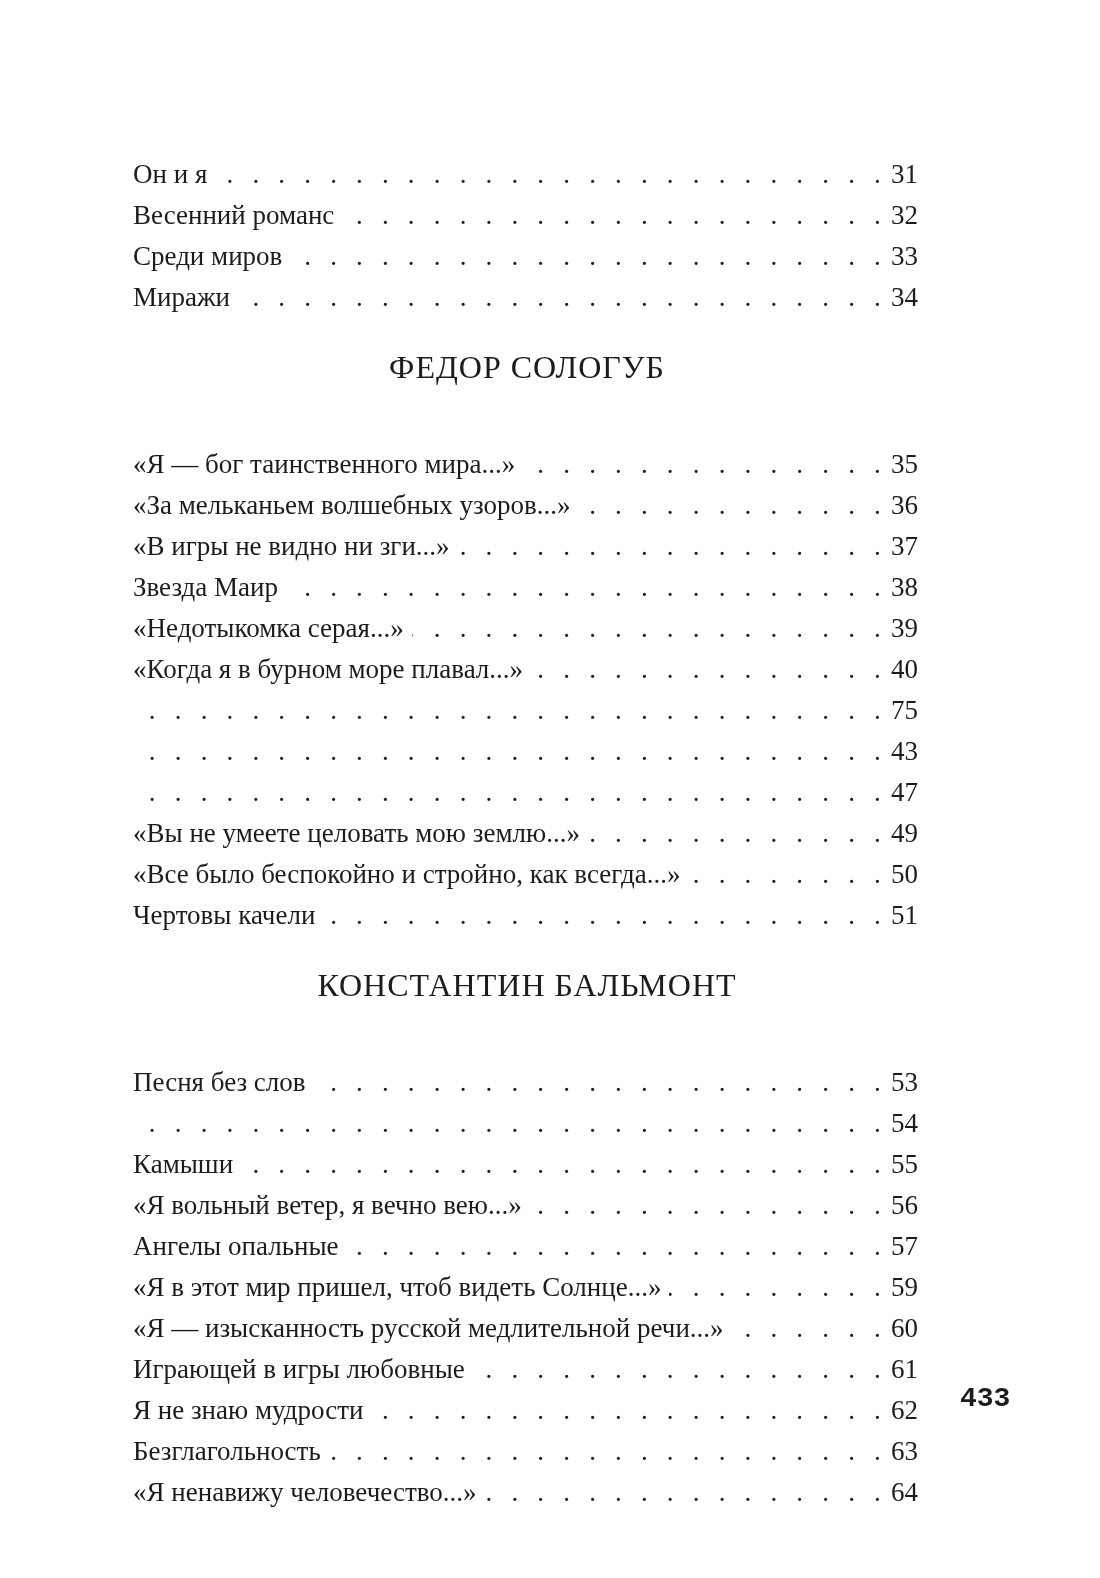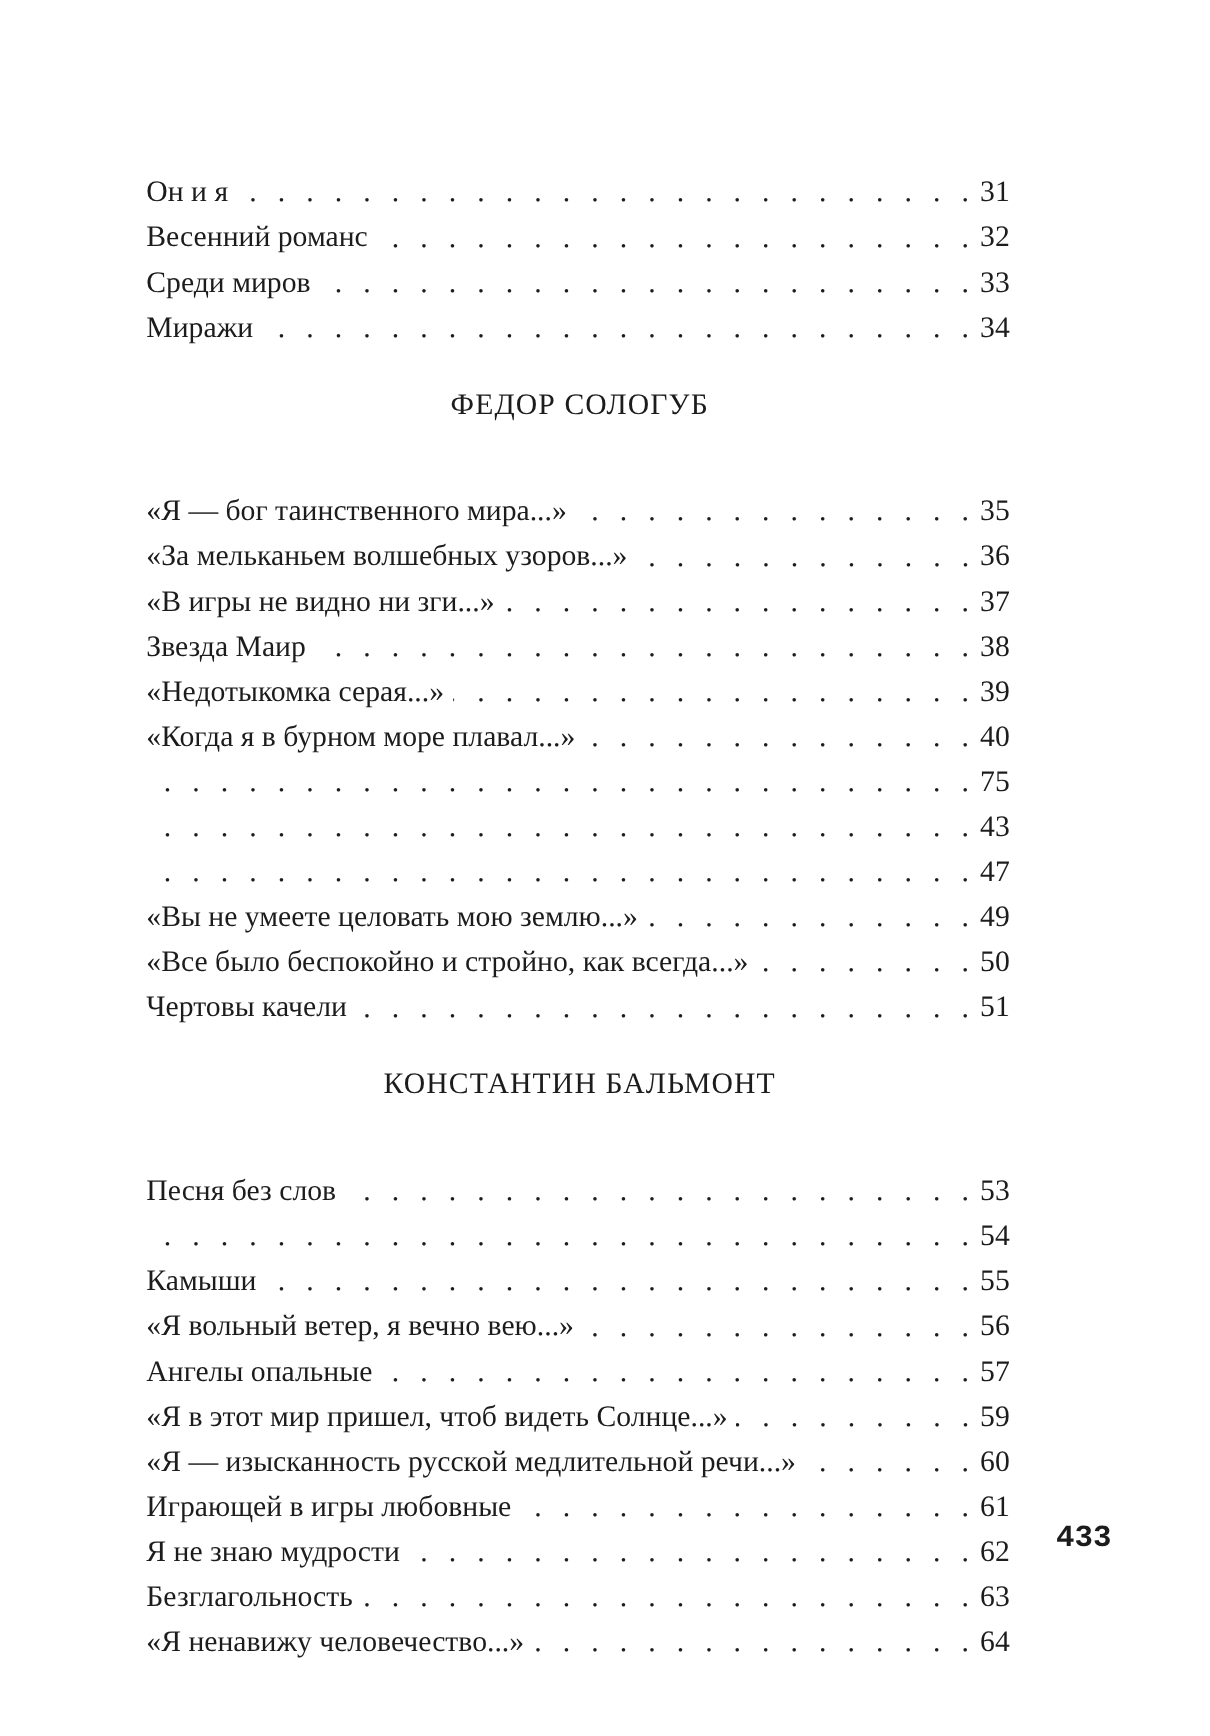--- a/index.html
+++ b/index.html
@@ -43,21 +43,21 @@
       direction: rtl;
     }
     .toc-entry .page {
       flex: 0 0 auto;
       padding-left: 4px;
       min-width: 30px;
       text-align: left;
     }
     .section-heading {
       text-align: center;
-      font-size: 27px;
+      font-size: 32px;
       letter-spacing: 1px;
       height: 120px;
       line-height: 46px;
       padding-top: 6px;
       box-sizing: border-box;
     }
     .section-heading.first {
       margin-top: 20px;
       height: 106px;
     }

